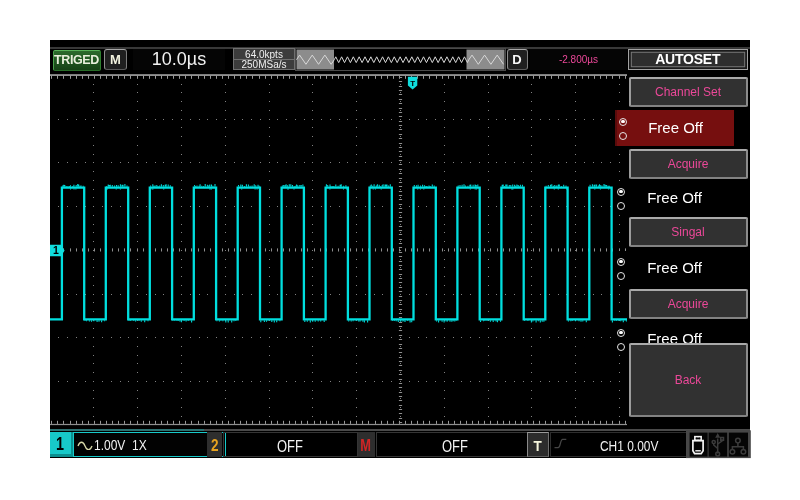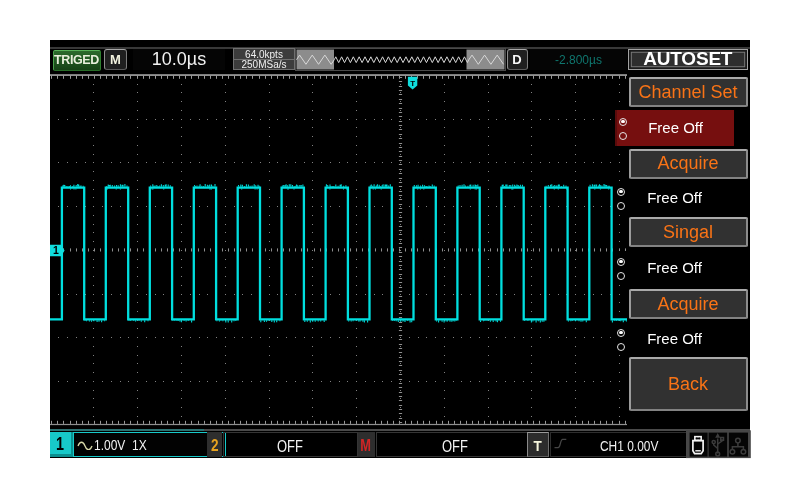--- a/index.html
+++ b/index.html
@@ -1,19 +1,19 @@
 <!DOCTYPE html>
 <html><head><meta charset="utf-8">
 <style>
 *{margin:0;padding:0;box-sizing:border-box;font-family:"Liberation Sans",sans-serif}
 body{width:800px;height:500px;background:#fff;position:relative;overflow:hidden}
 .abs{position:absolute}
 .ctr{display:flex;align-items:center;justify-content:center}
 .scope{left:50px;top:40px;width:700px;height:418px;background:#000}
-.mtitle{left:628.5px;width:119px;height:30px;background:#313131;border:2px solid;border-color:#aaa #8c8c8c #828282 #9c9c9c;border-radius:2px;color:#f97316;font-size:18px}
+.mtitle{left:628.5px;width:119px;height:30px;background:#313131;border:2px solid;border-color:#aaa #8c8c8c #828282 #9c9c9c;border-radius:2px;color:#ec4899;font-size:12px}
 .mfree{left:615px;width:119px;height:33px;color:#ffffff;font-size:15px}
 .radio{position:absolute;left:2.1px;width:8px;height:8px;border:1px solid #e6e6e6;border-radius:50%}
 .radio.on::after{content:"";position:absolute;left:1.1px;top:1.1px;width:3.8px;height:3.8px;border-radius:50%;background:#fff}
 </style></head>
 <body>
 <div class="abs scope"></div>
 <div class="abs" style="left:50px;top:47.2px;width:700px;height:1.4px;background:#383838"></div>
 
 <div class="abs ctr" style="left:52.5px;top:49.5px;width:48px;height:21px;background:linear-gradient(#2c6a2c,#164216);border:1.8px solid;border-color:#58b158 #2e7e2e #276c27 #4aa04a;border-radius:2px;color:#e9efdc;font-size:12.5px;font-weight:bold;letter-spacing:-.4px">TRIGED</div>
 <div class="abs ctr" style="left:104px;top:49.3px;width:22.6px;height:20.8px;background:#1f1f1f;border:1.8px solid;border-color:#a8a8a8 #7c7c7c #5a5a5a #8e8e8e;border-radius:3px;color:#f3f3df;font-size:13px;font-weight:bold">M</div>
@@ -23,22 +23,22 @@
   <div class="abs" style="left:0;top:10.2px;width:60px;height:1px;background:#6f6f6f"></div>
   <div class="abs ctr" style="left:0;top:10.8px;width:60px;height:9.5px;color:#f0f0f0;font-size:10px">250MSa/s</div>
 </div>
 <svg width="211" height="23" viewBox="0 0 211 23" style="position:absolute;left:295px;top:47.5px">
 <rect x="0.5" y="0.5" width="210" height="22" fill="#000" stroke="#4a4a4a"></rect>
 <rect x="1.5" y="1.5" width="37.5" height="20" fill="#8c8c8c"></rect>
 <rect x="171.5" y="1.5" width="38" height="20" fill="#8c8c8c"></rect>
 <path d="M1.50 11.70L4.65 7.10L10.95 16.30L17.25 7.10L23.55 16.30L29.85 7.10L36.15 16.30L39.30 11.70L40.76 8.80L43.69 14.60L46.61 8.80L49.54 14.60L52.46 8.80L55.39 14.60L58.31 8.80L61.24 14.60L64.16 8.80L67.09 14.60L70.01 8.80L72.94 14.60L75.86 8.80L78.79 14.60L81.71 8.80L84.64 14.60L87.56 8.80L90.49 14.60L93.41 8.80L96.34 14.60L99.26 8.80L102.19 14.60L105.11 8.80L108.04 14.60L110.96 8.80L113.89 14.60L116.81 8.80L119.74 14.60L122.66 8.80L125.59 14.60L128.51 8.80L131.44 14.60L134.36 8.80L137.29 14.60L140.21 8.80L143.14 14.60L146.06 8.80L148.99 14.60L151.91 8.80L154.84 14.60L157.76 8.80L160.69 14.60L163.61 8.80L166.54 14.60L169.46 8.80L172.39 14.60L173.85 11.70L177.00 7.10L183.30 16.30L189.60 7.10L195.90 16.30L202.20 7.10L208.50 16.30" fill="none" stroke="#d8d8d8" stroke-width="1"></path>
 </svg>
 <div class="abs ctr" style="left:506.5px;top:49.3px;width:21px;height:20.8px;background:#1f1f1f;border:1.8px solid;border-color:#a8a8a8 #7c7c7c #5a5a5a #8e8e8e;border-radius:3px;color:#f8f8f8;font-size:13px;font-weight:bold">D</div>
-<div class="abs ctr" style="left:530px;top:49.3px;width:97px;height:20.8px;background:#050505;color:#0f766e;font-size:12px">-2.800µs</div>
-<div class="abs ctr" style="left:628px;top:48.6px;width:119.5px;height:21.4px;background:#2e2e2e;border:1.4px solid #a2a2a2;box-shadow:inset 0 0 0 1.8px #1a1a1a,inset 0 0 0 2.8px #787878;color:#fff;font-size:19px;font-weight:bold;letter-spacing:-.2px">AUTOSET</div>
+<div class="abs ctr" style="left:530px;top:49.3px;width:97px;height:20.8px;background:#050505;color:#ec4899;font-size:10px">-2.800µs</div>
+<div class="abs ctr" style="left:628px;top:48.6px;width:119.5px;height:21.4px;background:#2e2e2e;border:1.4px solid #a2a2a2;box-shadow:inset 0 0 0 1.8px #1a1a1a,inset 0 0 0 2.8px #787878;color:#fff;font-size:14px;font-weight:bold;letter-spacing:-.2px">AUTOSET</div>
 
 <svg width="800" height="500" viewBox="0 0 800 500" style="position:absolute;left:0;top:0">
 <clipPath id="scr">
       <rect x="50" y="71" width="577" height="359"></rect>
     </clipPath>
 <g clip-path="url(#scr)">
 <rect x="50.0" y="74.4" width="577.0" height="1.3" fill="#cfcfcf"></rect>
 <path d="M51.5 75.7v3.1M57.5 75.7v3.1M63.5 75.7v3.1M70.5 75.7v3.1M76.5 75.7v3.1M82.5 75.7v3.1M88.5 75.7v3.1M94.5 75.7v3.1M100.5 75.7v3.1M106.5 75.7v3.1M112.5 75.7v3.1M118.5 75.7v3.1M124.5 75.7v3.1M130.5 75.7v3.1M137.5 75.7v3.1M143.5 75.7v3.1M149.5 75.7v3.1M155.5 75.7v3.1M161.5 75.7v3.1M167.5 75.7v3.1M173.5 75.7v3.1M179.5 75.7v3.1M185.5 75.7v3.1M191.5 75.7v3.1M198.5 75.7v3.1M204.5 75.7v3.1M210.5 75.7v3.1M216.5 75.7v3.1M222.5 75.7v3.1M228.5 75.7v3.1M234.5 75.7v3.1M240.5 75.7v3.1M246.5 75.7v3.1M252.5 75.7v3.1M259.5 75.7v3.1M265.5 75.7v3.1M271.5 75.7v3.1M277.5 75.7v3.1M283.5 75.7v3.1M289.5 75.7v3.1M295.5 75.7v3.1M301.5 75.7v3.1M307.5 75.7v3.1M314.5 75.7v3.1M320.5 75.7v3.1M326.5 75.7v3.1M332.5 75.7v3.1M338.5 75.7v3.1M344.5 75.7v3.1M350.5 75.7v3.1M356.5 75.7v3.1M362.5 75.7v3.1M368.5 75.7v3.1M375.5 75.7v3.1M381.5 75.7v3.1M387.5 75.7v3.1M393.5 75.7v3.1M399.5 75.7v3.1M405.5 75.7v3.1M411.5 75.7v3.1M417.5 75.7v3.1M423.5 75.7v3.1M429.5 75.7v3.1M436.5 75.7v3.1M442.5 75.7v3.1M448.5 75.7v3.1M454.5 75.7v3.1M460.5 75.7v3.1M466.5 75.7v3.1M472.5 75.7v3.1M478.5 75.7v3.1M484.5 75.7v3.1M490.5 75.7v3.1M497.5 75.7v3.1M503.5 75.7v3.1M509.5 75.7v3.1M515.5 75.7v3.1M521.5 75.7v3.1M527.5 75.7v3.1M533.5 75.7v3.1M539.5 75.7v3.1M545.5 75.7v3.1M551.5 75.7v3.1M558.5 75.7v3.1M564.5 75.7v3.1M570.5 75.7v3.1M576.5 75.7v3.1M582.5 75.7v3.1M588.5 75.7v3.1M594.5 75.7v3.1M600.5 75.7v3.1M606.5 75.7v3.1M612.5 75.7v3.1M619.5 75.7v3.1M625.5 75.7v3.1" stroke="#9a9a9a" stroke-width="1"></path>
 <rect x="50.0" y="423.9" width="577.0" height="1.2" fill="#8f8f8f"></rect>
 <path d="M51.5 423.9v-3.1M57.5 423.9v-3.1M63.5 423.9v-3.1M70.5 423.9v-3.1M76.5 423.9v-3.1M82.5 423.9v-3.1M88.5 423.9v-3.1M94.5 423.9v-3.1M100.5 423.9v-3.1M106.5 423.9v-3.1M112.5 423.9v-3.1M118.5 423.9v-3.1M124.5 423.9v-3.1M130.5 423.9v-3.1M137.5 423.9v-3.1M143.5 423.9v-3.1M149.5 423.9v-3.1M155.5 423.9v-3.1M161.5 423.9v-3.1M167.5 423.9v-3.1M173.5 423.9v-3.1M179.5 423.9v-3.1M185.5 423.9v-3.1M191.5 423.9v-3.1M198.5 423.9v-3.1M204.5 423.9v-3.1M210.5 423.9v-3.1M216.5 423.9v-3.1M222.5 423.9v-3.1M228.5 423.9v-3.1M234.5 423.9v-3.1M240.5 423.9v-3.1M246.5 423.9v-3.1M252.5 423.9v-3.1M259.5 423.9v-3.1M265.5 423.9v-3.1M271.5 423.9v-3.1M277.5 423.9v-3.1M283.5 423.9v-3.1M289.5 423.9v-3.1M295.5 423.9v-3.1M301.5 423.9v-3.1M307.5 423.9v-3.1M314.5 423.9v-3.1M320.5 423.9v-3.1M326.5 423.9v-3.1M332.5 423.9v-3.1M338.5 423.9v-3.1M344.5 423.9v-3.1M350.5 423.9v-3.1M356.5 423.9v-3.1M362.5 423.9v-3.1M368.5 423.9v-3.1M375.5 423.9v-3.1M381.5 423.9v-3.1M387.5 423.9v-3.1M393.5 423.9v-3.1M399.5 423.9v-3.1M405.5 423.9v-3.1M411.5 423.9v-3.1M417.5 423.9v-3.1M423.5 423.9v-3.1M429.5 423.9v-3.1M436.5 423.9v-3.1M442.5 423.9v-3.1M448.5 423.9v-3.1M454.5 423.9v-3.1M460.5 423.9v-3.1M466.5 423.9v-3.1M472.5 423.9v-3.1M478.5 423.9v-3.1M484.5 423.9v-3.1M490.5 423.9v-3.1M497.5 423.9v-3.1M503.5 423.9v-3.1M509.5 423.9v-3.1M515.5 423.9v-3.1M521.5 423.9v-3.1M527.5 423.9v-3.1M533.5 423.9v-3.1M539.5 423.9v-3.1M545.5 423.9v-3.1M551.5 423.9v-3.1M558.5 423.9v-3.1M564.5 423.9v-3.1M570.5 423.9v-3.1M576.5 423.9v-3.1M582.5 423.9v-3.1M588.5 423.9v-3.1M594.5 423.9v-3.1M600.5 423.9v-3.1M606.5 423.9v-3.1M612.5 423.9v-3.1M619.5 423.9v-3.1M625.5 423.9v-3.1" stroke="#9a9a9a" stroke-width="1"></path>
@@ -71,21 +71,21 @@
   <div class="radio on" style="top:7px"></div>
   <div class="radio" style="top:21px"></div>
   Free Off
 </div>
 <div class="abs ctr mtitle" style="top:289px">Acquire</div>
 <div class="abs ctr mfree" style="top:322.5px;height:32px;background:#000">
   <div class="radio on" style="top:6px"></div>
   <div class="radio" style="top:20px"></div>
   Free Off
 </div>
-<div class="abs ctr mtitle" style="top:357px;height:54px">Back</div>
+<div class="abs ctr mtitle" style="top:343px;height:74px">Back</div>
 
 <div class="abs" style="left:50px;top:429.3px;width:154px;height:1.8px;background:#2d7272"></div>
 <div class="abs" style="left:204px;top:429.3px;width:546px;height:1.8px;background:#4a4a4a"></div>
 <div class="abs ctr" style="left:50px;top:431.8px;width:23px;height:25.4px;background:#17c9c9;color:#000;font-size:18px;font-weight:bold;border-right:2px solid #0b8f8f;border-bottom:3px solid #0b8f8f;padding-top:2px">
     <span style="display:inline-block;transform:scaleX(.8)">1</span>
   </div>
 <div class="abs" style="left:73px;top:432.3px;width:153px;height:24.4px;background:#020202;border:1.6px solid #17c9c9">
   <svg width="16" height="10" viewBox="0 0 16 10" style="position:absolute;left:3px;top:7px">
       <path d="M1 6c2-5 5-5 7 0s5 5 7 0" fill="none" stroke="#d9d9a9" stroke-width="1.3"></path>
     </svg>

